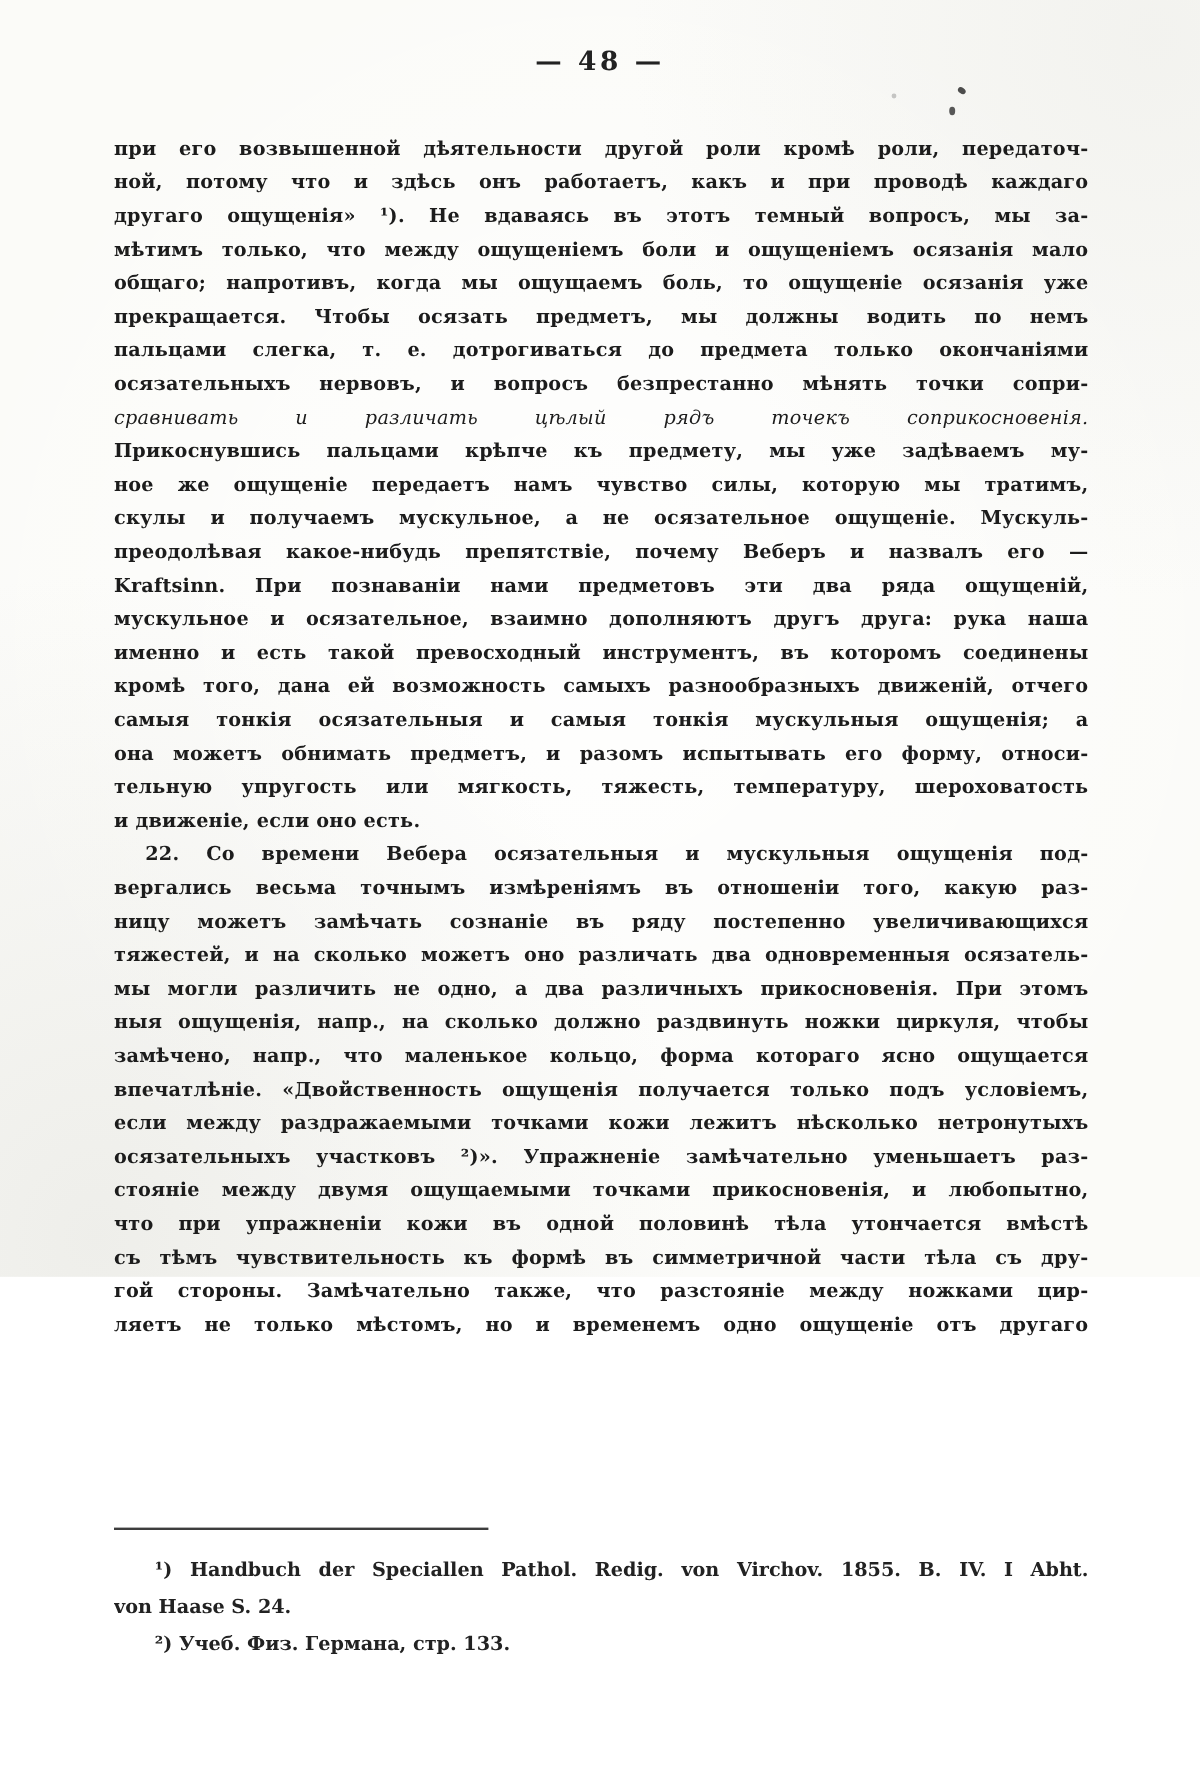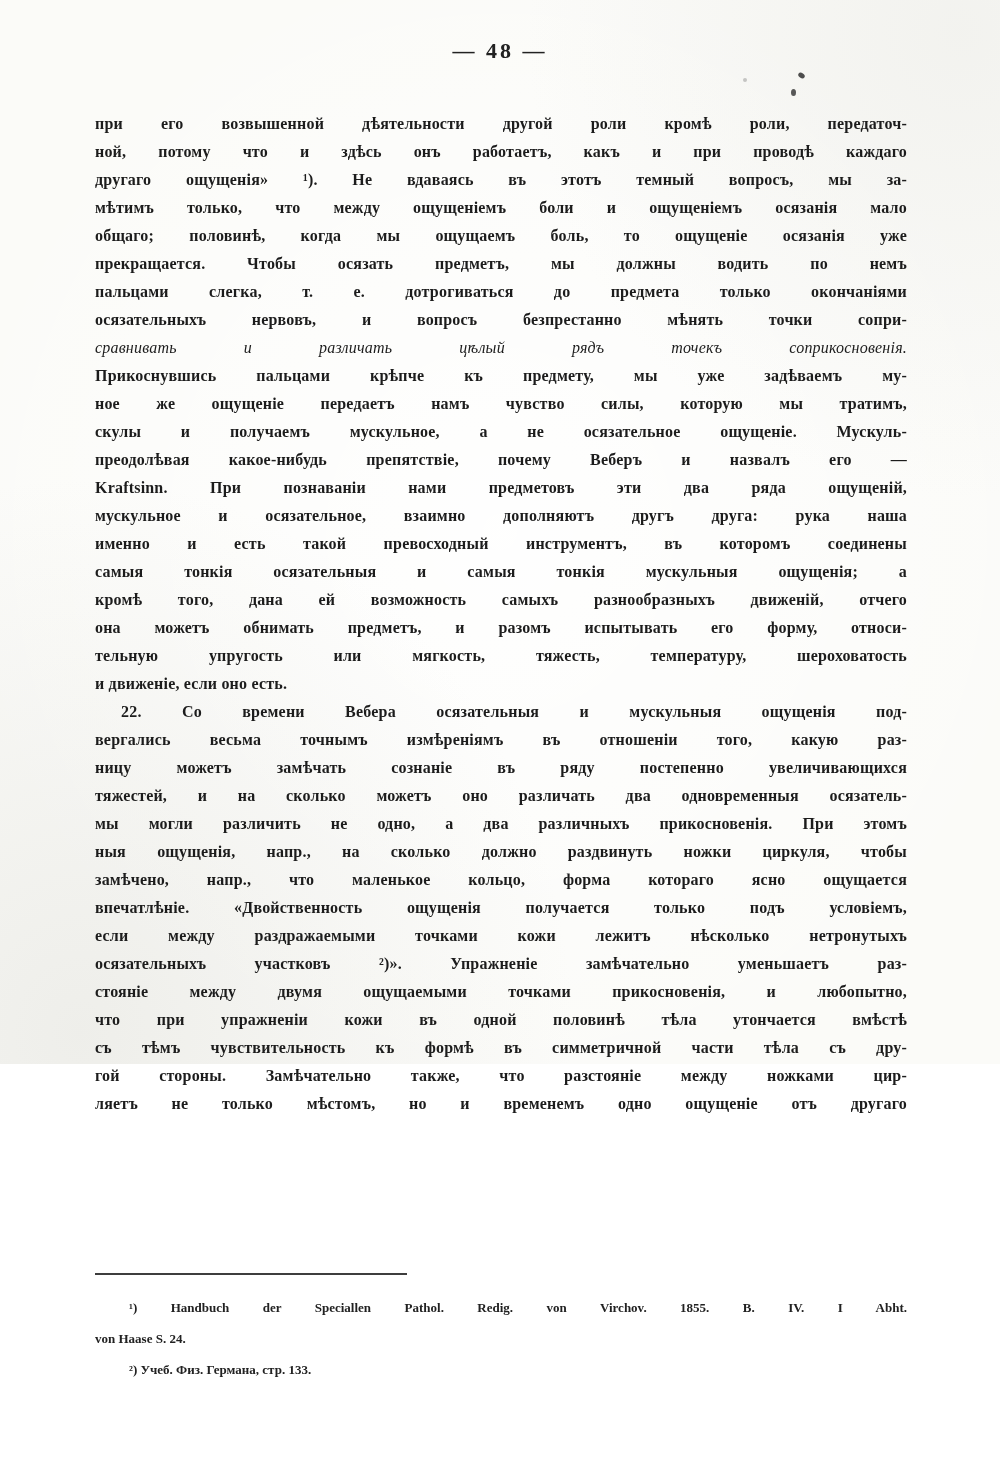--- a/index.html
+++ b/index.html
@@ -9,21 +9,20 @@
     font-family: "DejaVu Serif", "Liberation Serif", serif;
   }
   .page {
     position: relative;
     width: 1000px; height: 1064px;
     background:
       radial-gradient(ellipse at 8% 97%, rgba(205,205,198,0.28), transparent 38%),
       radial-gradient(ellipse at 96% 3%, rgba(212,212,206,0.22), transparent 32%),
       radial-gradient(ellipse at 50% 50%, rgba(255,255,255,0.9), transparent 80%),
       #fbfbf8;
-    font-family: Liberation Serif, serif;
   }
   .header {
     position: absolute;
     top: 38px; left: 0; width: 100%;
     text-align: center;
     font-size: 22px;
     font-weight: 700;
     letter-spacing: 3px;
     color: #222;
   }
@@ -48,21 +47,21 @@
   .fn-rule {
     position: absolute;
     top: 1273px; left: 95px;
     width: 312px; height: 0;
     border-top: 2px solid #3d3d3d;
   }
   .footnotes {
     position: absolute;
     top: 1292px; left: 95px; width: 812px;
     color: #222;
-    font-size: 13px;
+    font-size: 16px;
     font-weight: 600;
   }
   .fn-line {
     line-height: 31px;
     height: 31px;
     overflow: hidden;
     text-align: left;
   }
   .fn-line.indent { text-indent: 34px; }
   .fn-line.just { text-align: justify; text-align-last: justify; }
@@ -81,34 +80,34 @@
 <div class="page">
   <div class="header">— 48 —</div>
   <div class="speck s1"></div>
   <div class="speck s2"></div>
   <div class="speck s3"></div>
   <div class="body-text">
       <div class="line"><span>при его возвышенной дѣятельности другой роли кромѣ роли, передаточ-</span></div>
       <div class="line"><span>ной, потому что и здѣсь онъ работаетъ, какъ и при проводѣ каждаго</span></div>
       <div class="line"><span>другаго ощущенія» ¹). Не вдаваясь въ этотъ темный вопросъ, мы за-</span></div>
       <div class="line"><span>мѣтимъ только, что между ощущеніемъ боли и ощущеніемъ осязанія мало</span></div>
-      <div class="line"><span>общаго; половинѣ, когда мы ощущаемъ боль, то ощущеніе осязанія уже</span></div>
+      <div class="line"><span>общаго; напротивъ, когда мы ощущаемъ боль, то ощущеніе осязанія уже</span></div>
       <div class="line"><span>прекращается. Чтобы осязать предметъ, мы должны водить по немъ</span></div>
       <div class="line"><span>пальцами слегка, т. е. дотрогиваться до предмета только окончаніями</span></div>
       <div class="line"><span>осязательныхъ нервовъ, и вопросъ безпрестанно мѣнять точки сопри-</span></div>
       <div class="line"><span class="it">сравнивать и различать цѣлый рядъ точекъ соприкосновенія.</span></div>
       <div class="line"><span>Прикоснувшись пальцами крѣпче къ предмету, мы уже задѣваемъ му-</span></div>
       <div class="line"><span>ное же ощущеніе передаетъ намъ чувство силы, которую мы тратимъ,</span></div>
       <div class="line"><span>скулы и получаемъ мускульное, а не осязательное ощущеніе. Мускуль-</span></div>
       <div class="line"><span>преодолѣвая какое-нибудь препятствіе, почему Веберъ и назвалъ его —</span></div>
       <div class="line"><span>Kraftsinn. При познаваніи нами предметовъ эти два ряда ощущеній,</span></div>
       <div class="line"><span>мускульное и осязательное, взаимно дополняютъ другъ друга: рука наша</span></div>
       <div class="line"><span>именно и есть такой превосходный инструментъ, въ которомъ соединены</span></div>
+      <div class="line"><span>кромѣ того, дана ей возможность самыхъ разнообразныхъ движеній, отчего</span></div>
       <div class="line"><span>самыя тонкія осязательныя и самыя тонкія мускульныя ощущенія; а</span></div>
-      <div class="line"><span>кромѣ того, дана ей возможность самыхъ разнообразныхъ движеній, отчего</span></div>
       <div class="line"><span>она можетъ обнимать предметъ, и разомъ испытывать его форму, относи-</span></div>
       <div class="line"><span>тельную упругость или мягкость, тяжесть, температуру, шероховатость</span></div>
       <div class="line short"><span>и движеніе, если оно есть.</span></div>
       <div class="line indent"><span>22. Со времени Вебера осязательныя и мускульныя ощущенія под-</span></div>
       <div class="line"><span>вергались весьма точнымъ измѣреніямъ въ отношеніи того, какую раз-</span></div>
       <div class="line"><span>ницу можетъ замѣчать сознаніе въ ряду постепенно увеличивающихся</span></div>
       <div class="line"><span>тяжестей, и на сколько можетъ оно различать два одновременныя осязатель-</span></div>
       <div class="line"><span>мы могли различить не одно, а два различныхъ прикосновенія. При этомъ</span></div>
       <div class="line"><span>ныя ощущенія, напр., на сколько должно раздвинуть ножки циркуля, чтобы</span></div>
       <div class="line"><span>замѣчено, напр., что маленькое кольцо, форма котораго ясно ощущается</span></div>

